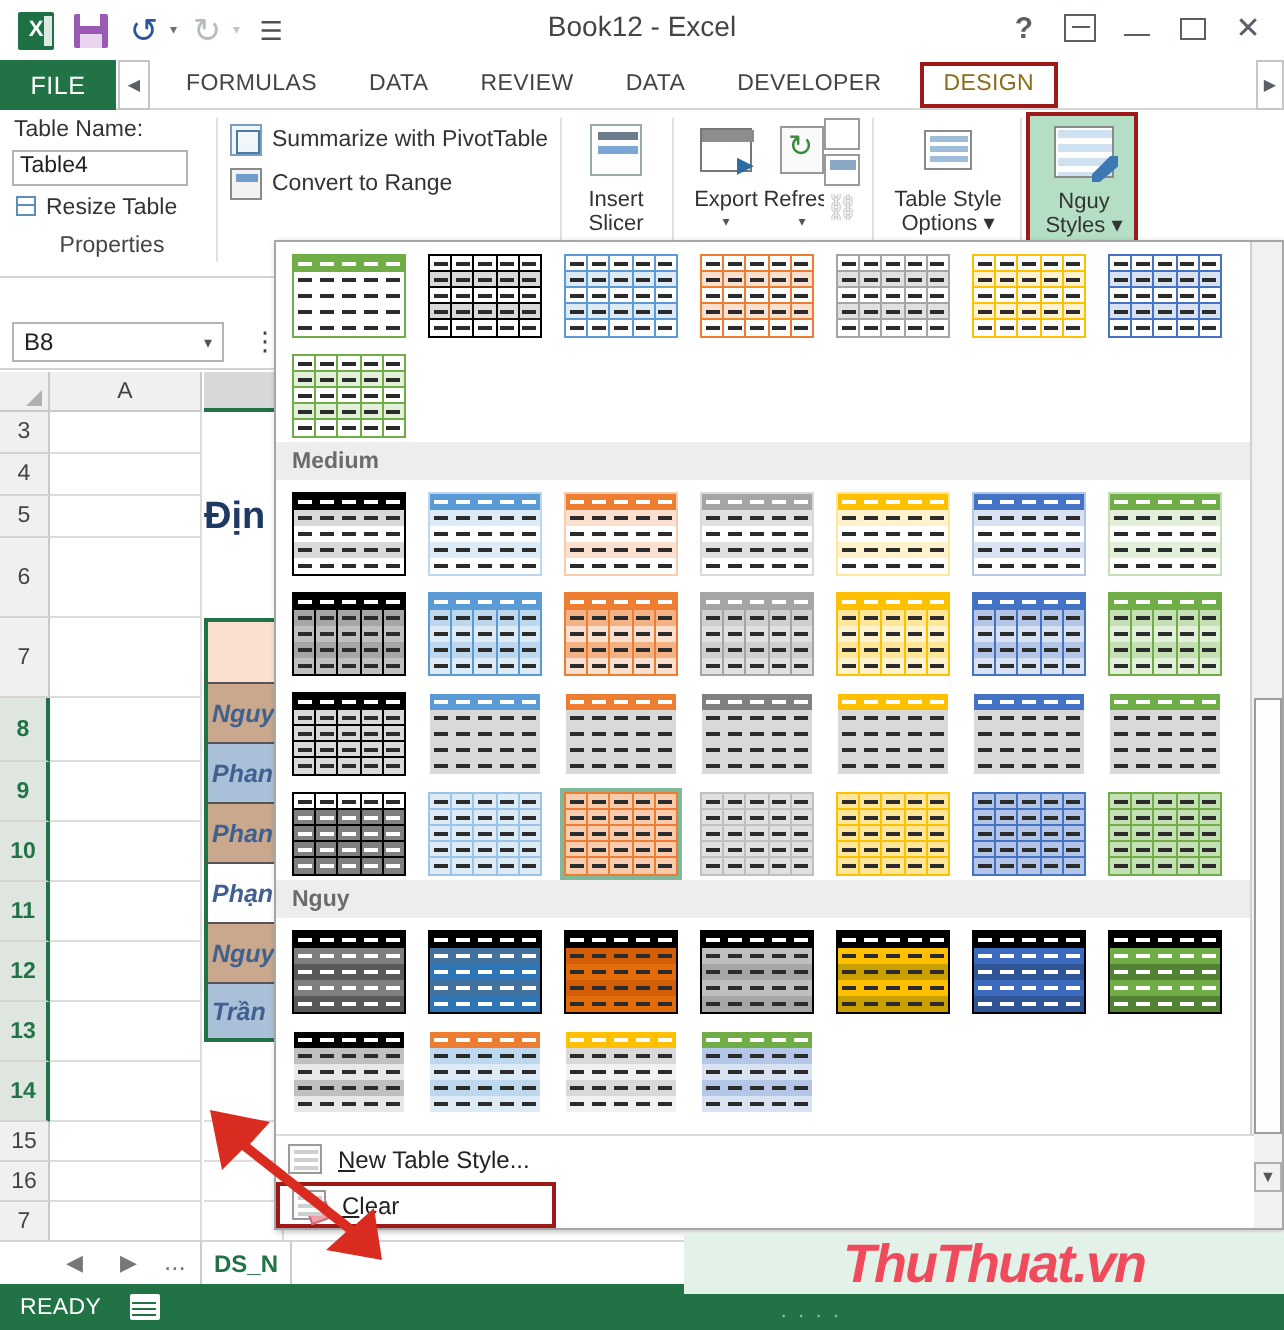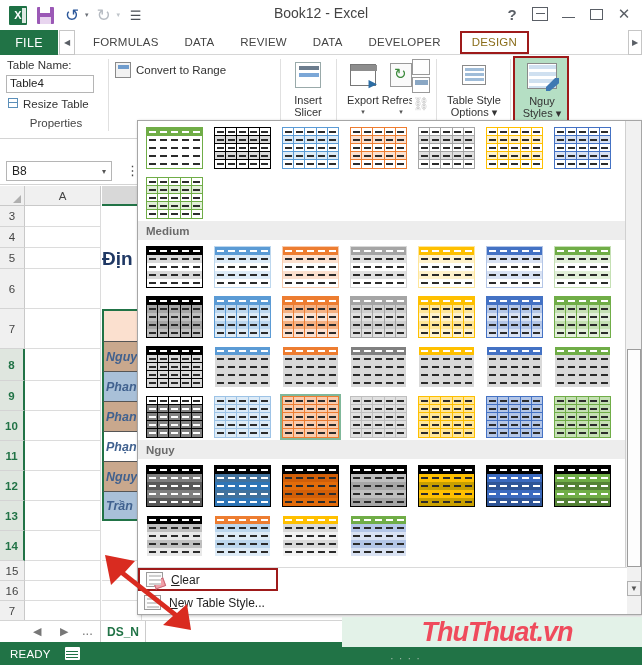--- a/index.html
+++ b/index.html
@@ -321,20 +321,24 @@
     <span class="ico-resize">
         <i></i>
       </span>
     <span class="lbl">Resize Table</span>
   </div>
   <div class="props-lbl">Properties</div>
   <div class="grp-sep" style="left:108px;"></div>
 
   <div class="tools">
     <div class="trow">
+      <span class="ti ti-pivot"></span>
+      <span class="lbl">Summarize with PivotTable</span>
+    </div>
+    <div class="trow">
       <span class="ti ti-conv"></span>
       <span class="lbl">Convert to Range</span>
     </div>
   </div>
   <div class="grp-sep" style="left:280px;"></div>
 
   <div class="bigbtn" style="left:285px;">
     <div class="gl">
         <div class="slicer-ico"></div>
       </div>
@@ -4672,26 +4676,26 @@
         </div>
       </div>
     </div>
 
   <div class="gscroll">
     <div class="gthumb"></div>
     <div class="gdn">▼</div>
   </div>
 
   <div class="gmenu">
+    <div class="gmi">
+      <span class="mico"></span>
+      <span><u>N</u><span id="nts-rest">ew Table Style...</span></span>
+    </div>
     <div class="gmi clear-item">
       <span class="mico"></span>
       <span><u>C</u><span id="clr-rest">lear</span></span>
-    </div>
-    <div class="gmi">
-      <span class="mico"></span>
-      <span><u>N</u><span id="nts-rest">ew Table Style...</span></span>
     </div>
   </div>
 </div>
 
 <svg class="redarrow" viewBox="0 0 110 75" style="z-index:60;">
   <polygon points="0,0 30,6 20,17 72,58 82,49 86,75 58,70 68,61 16,20 6,30" fill="#d92b20"></polygon>
 </svg>
 
 </body></html>

